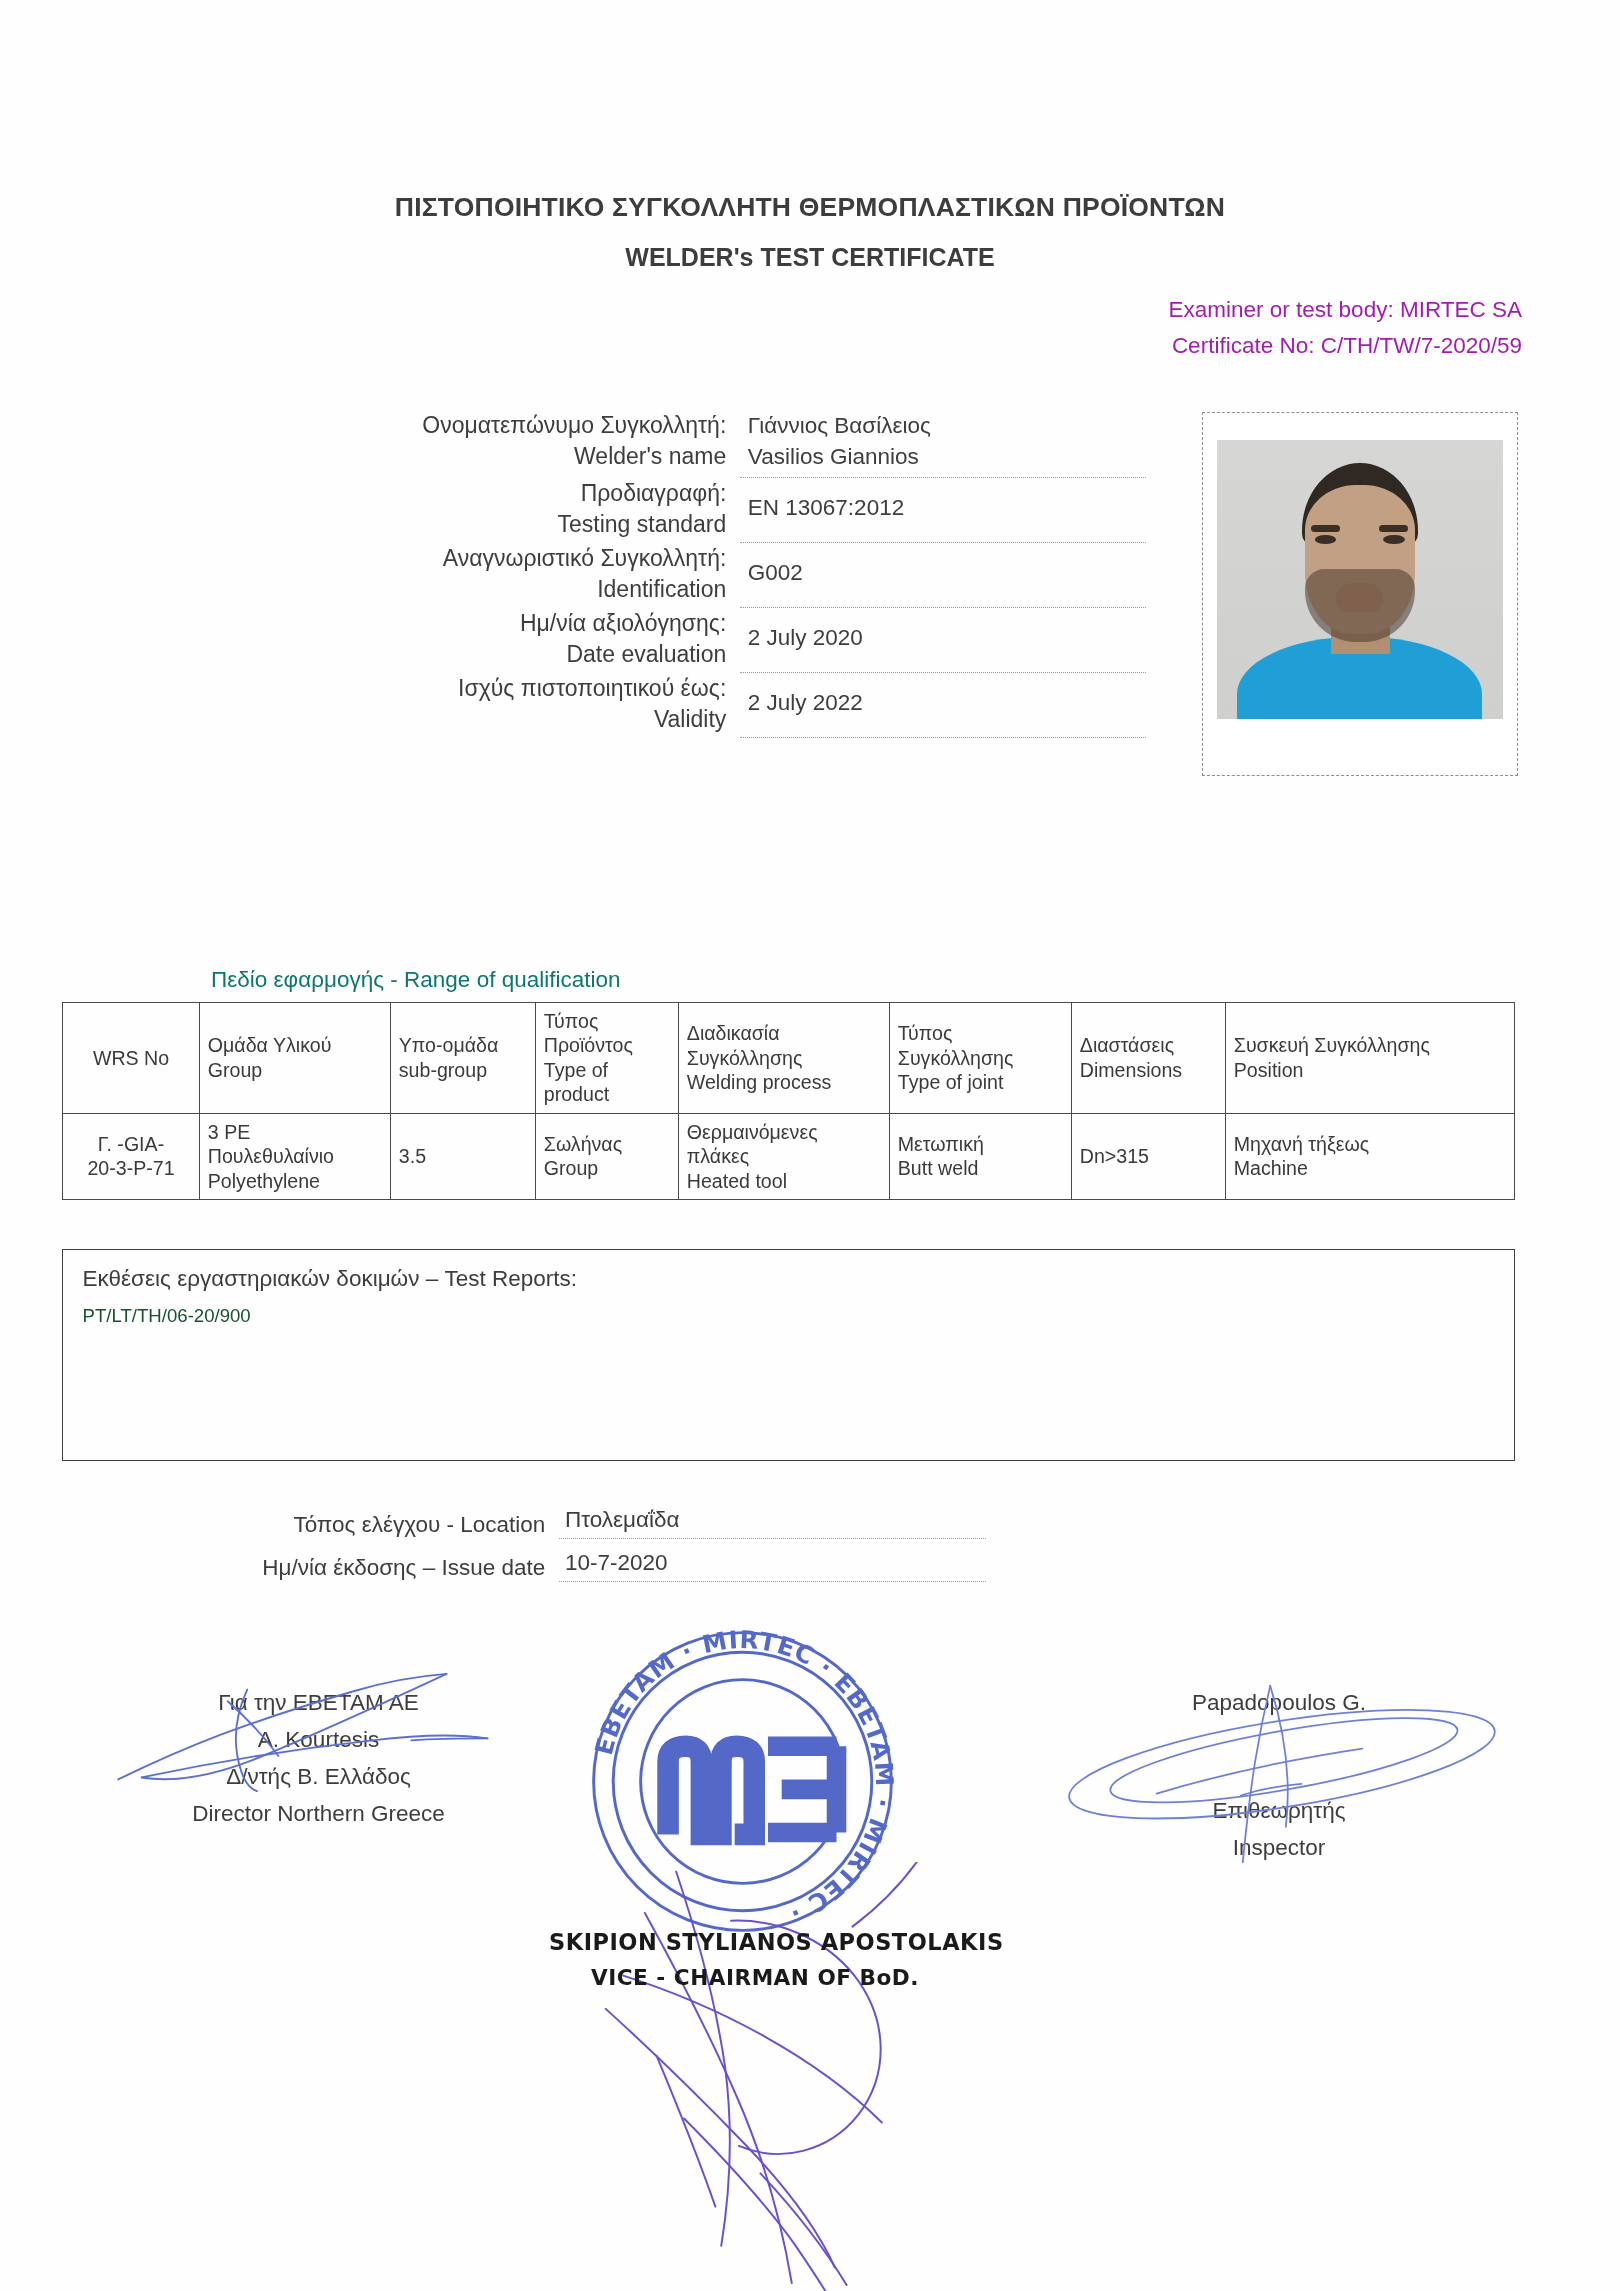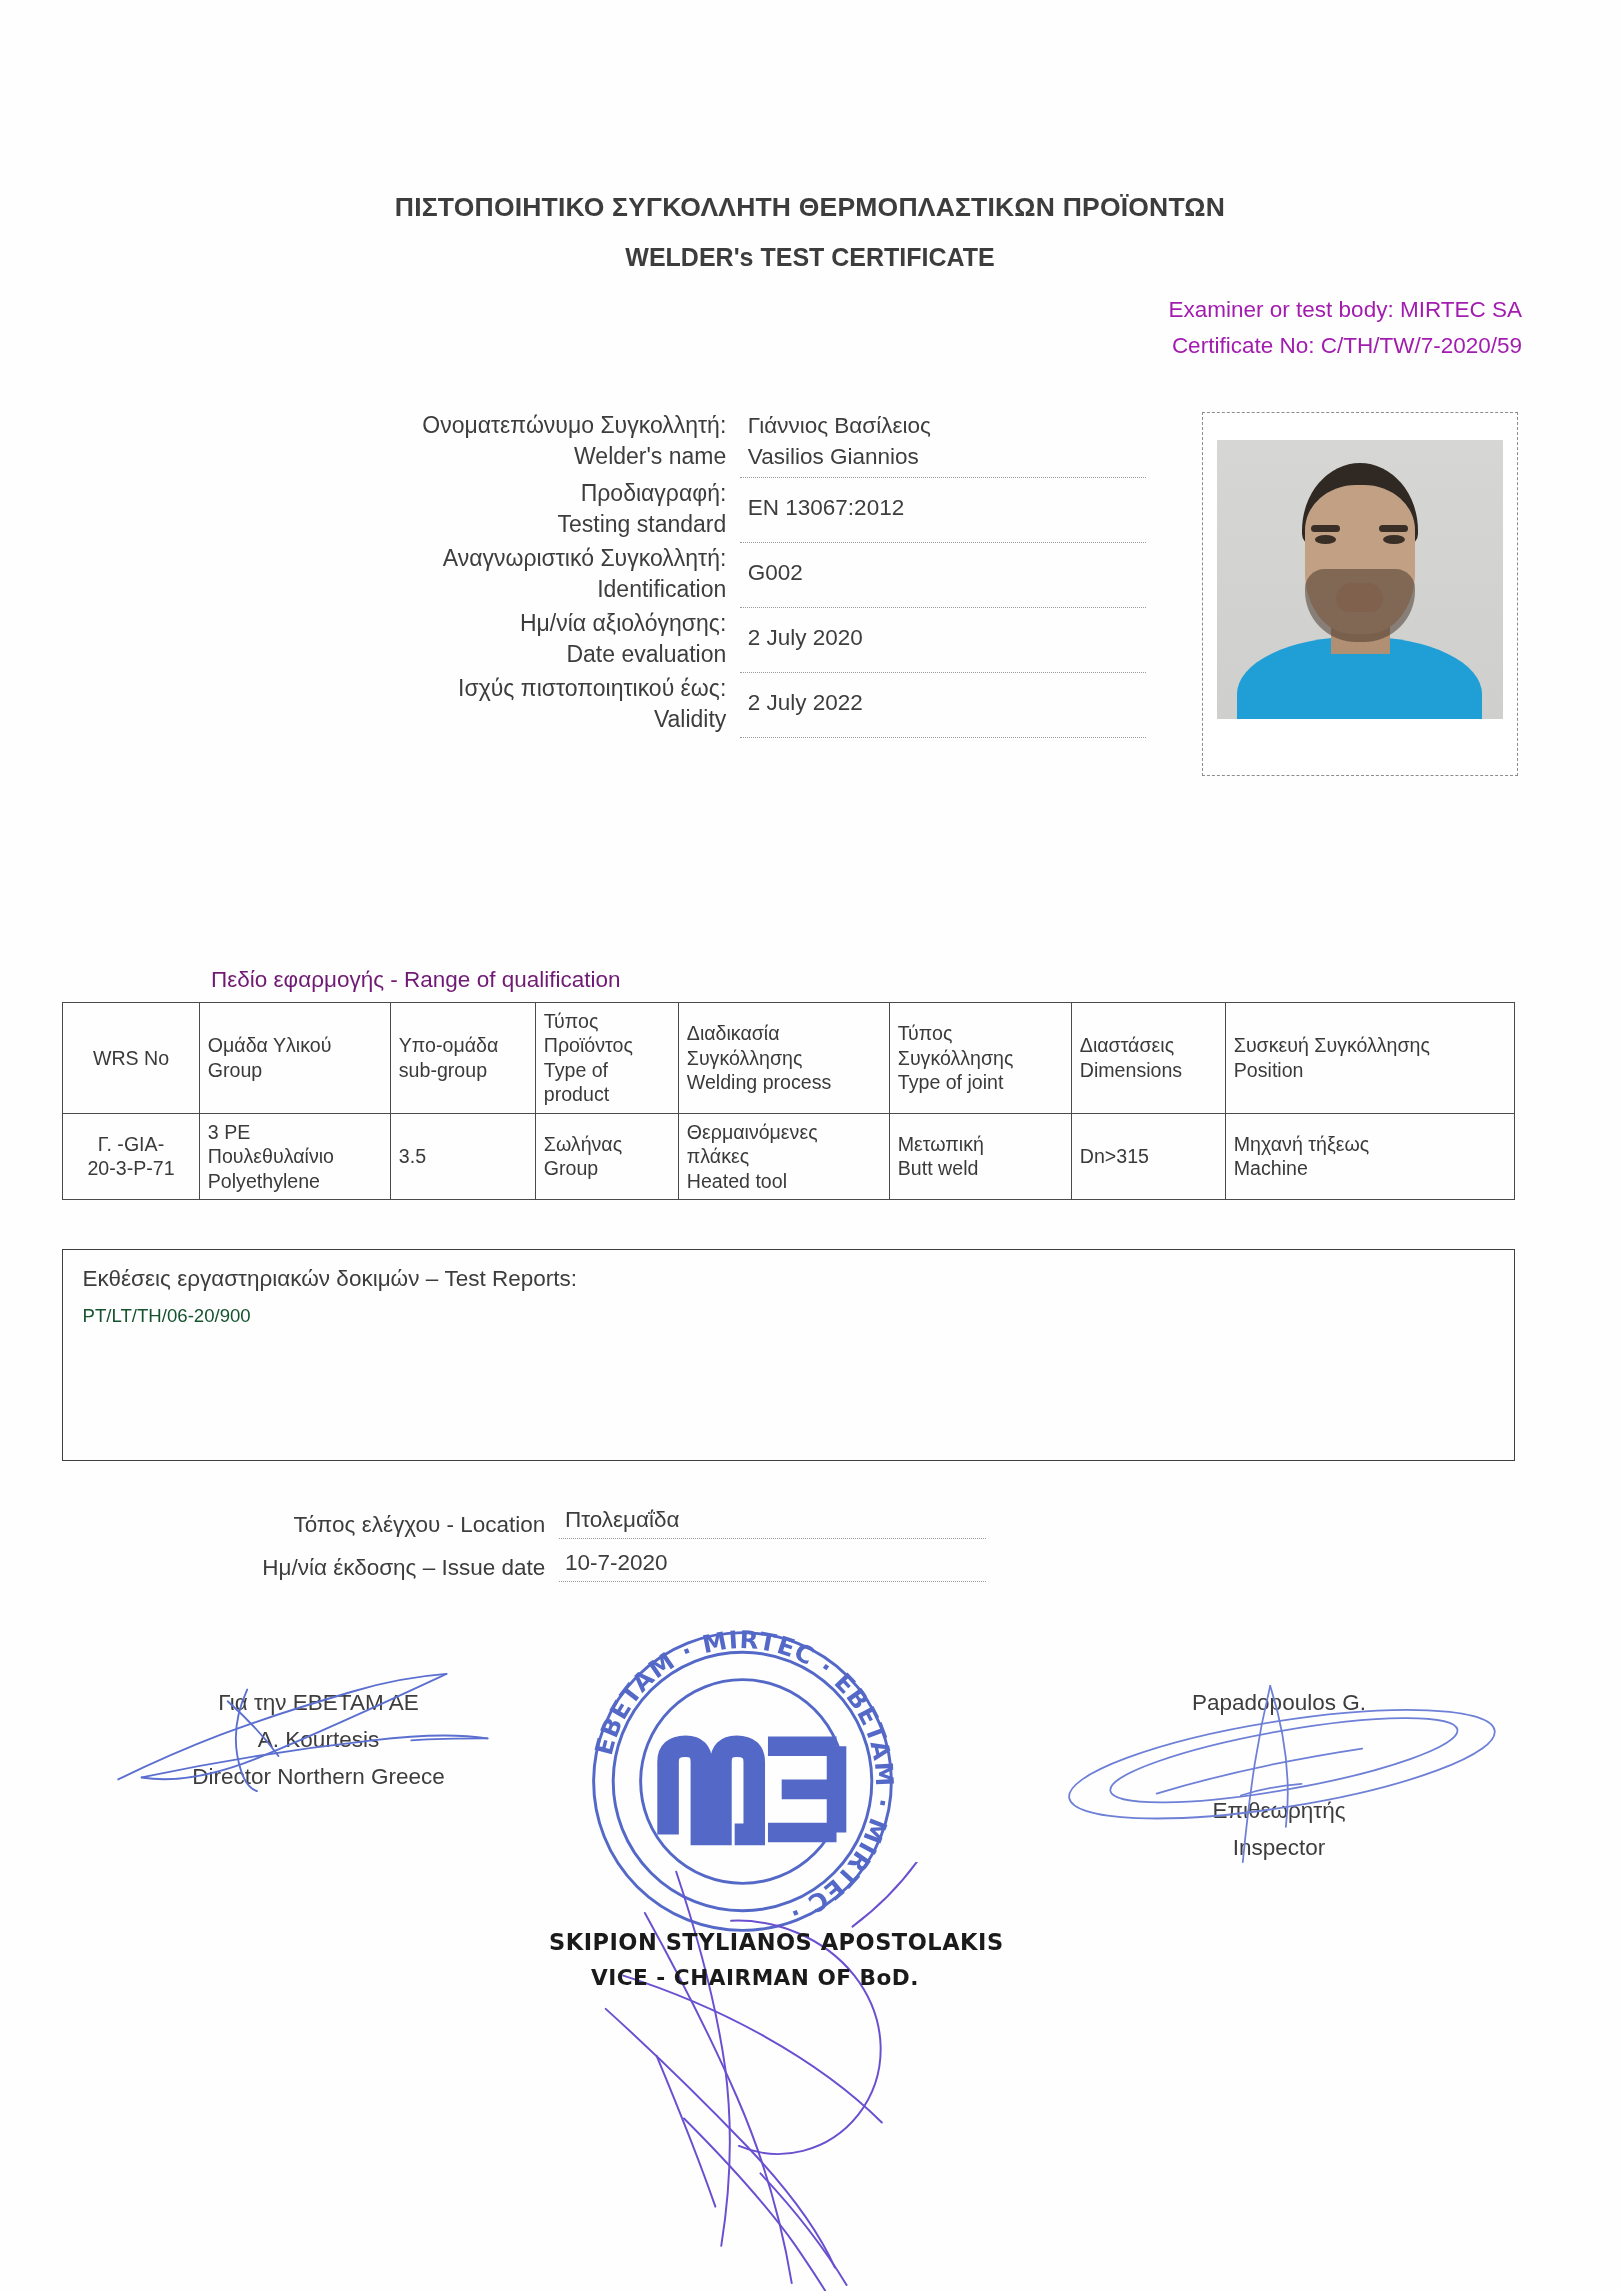--- a/index.html
+++ b/index.html
@@ -193,21 +193,21 @@
     margin-left: -29px;
     background: #b08f72;
   }
 
   
   .range-caption {
     position: absolute;
     left: 211px;
     top: 967px;
     font-size: 22.5px;
-    color: #701a75;
+    color: #0f766e;
   }
   .qual-table {
     position: absolute;
     left: 62px;
     top: 1002px;
     width: 1453px;
     border-collapse: collapse;
     table-layout: fixed;
   }
   .qual-table td, .qual-table th {
@@ -556,20 +556,21 @@
           <path d="M20 112 C90 78, 150 54, 260 22 C300 10, 330 6, 356 4"></path>
           <path d="M356 4 C300 30, 240 58, 168 88 C120 108, 80 116, 44 110"></path>
           <path d="M44 110 C110 96, 190 82, 280 72 C330 66, 372 66, 398 70"></path>
           <path d="M152 20 C140 46, 136 74, 146 104 C150 116, 156 122, 162 124"></path>
           <path d="M132 32 C150 48, 168 66, 184 88"></path>
           <path d="M398 70 C380 70, 350 70, 320 72"></path>
         </g>
       </svg>
       <span>A. Kourtesis</span>
     </div>
+    <div>Δ/ντής Β. Ελλάδος</div>
     <div>Director Northern Greece</div>
   </div>
 
   <div class="sig-right">
     <div class="sig-name-line">
       <svg class="sig-scribble" width="480" height="186" viewBox="0 0 490 190" style="left:0; top:-3.9px;">
         <g fill="none" stroke="#6d7fd6" stroke-width="1.8" stroke-linecap="round">
           <ellipse cx="248" cy="86" rx="220" ry="44" transform="rotate(-9 248 86)"></ellipse>
           <ellipse cx="250" cy="82" rx="180" ry="30" transform="rotate(-10 250 82)"></ellipse>
           <path d="M120 116 C180 98, 250 82, 330 70"></path>

